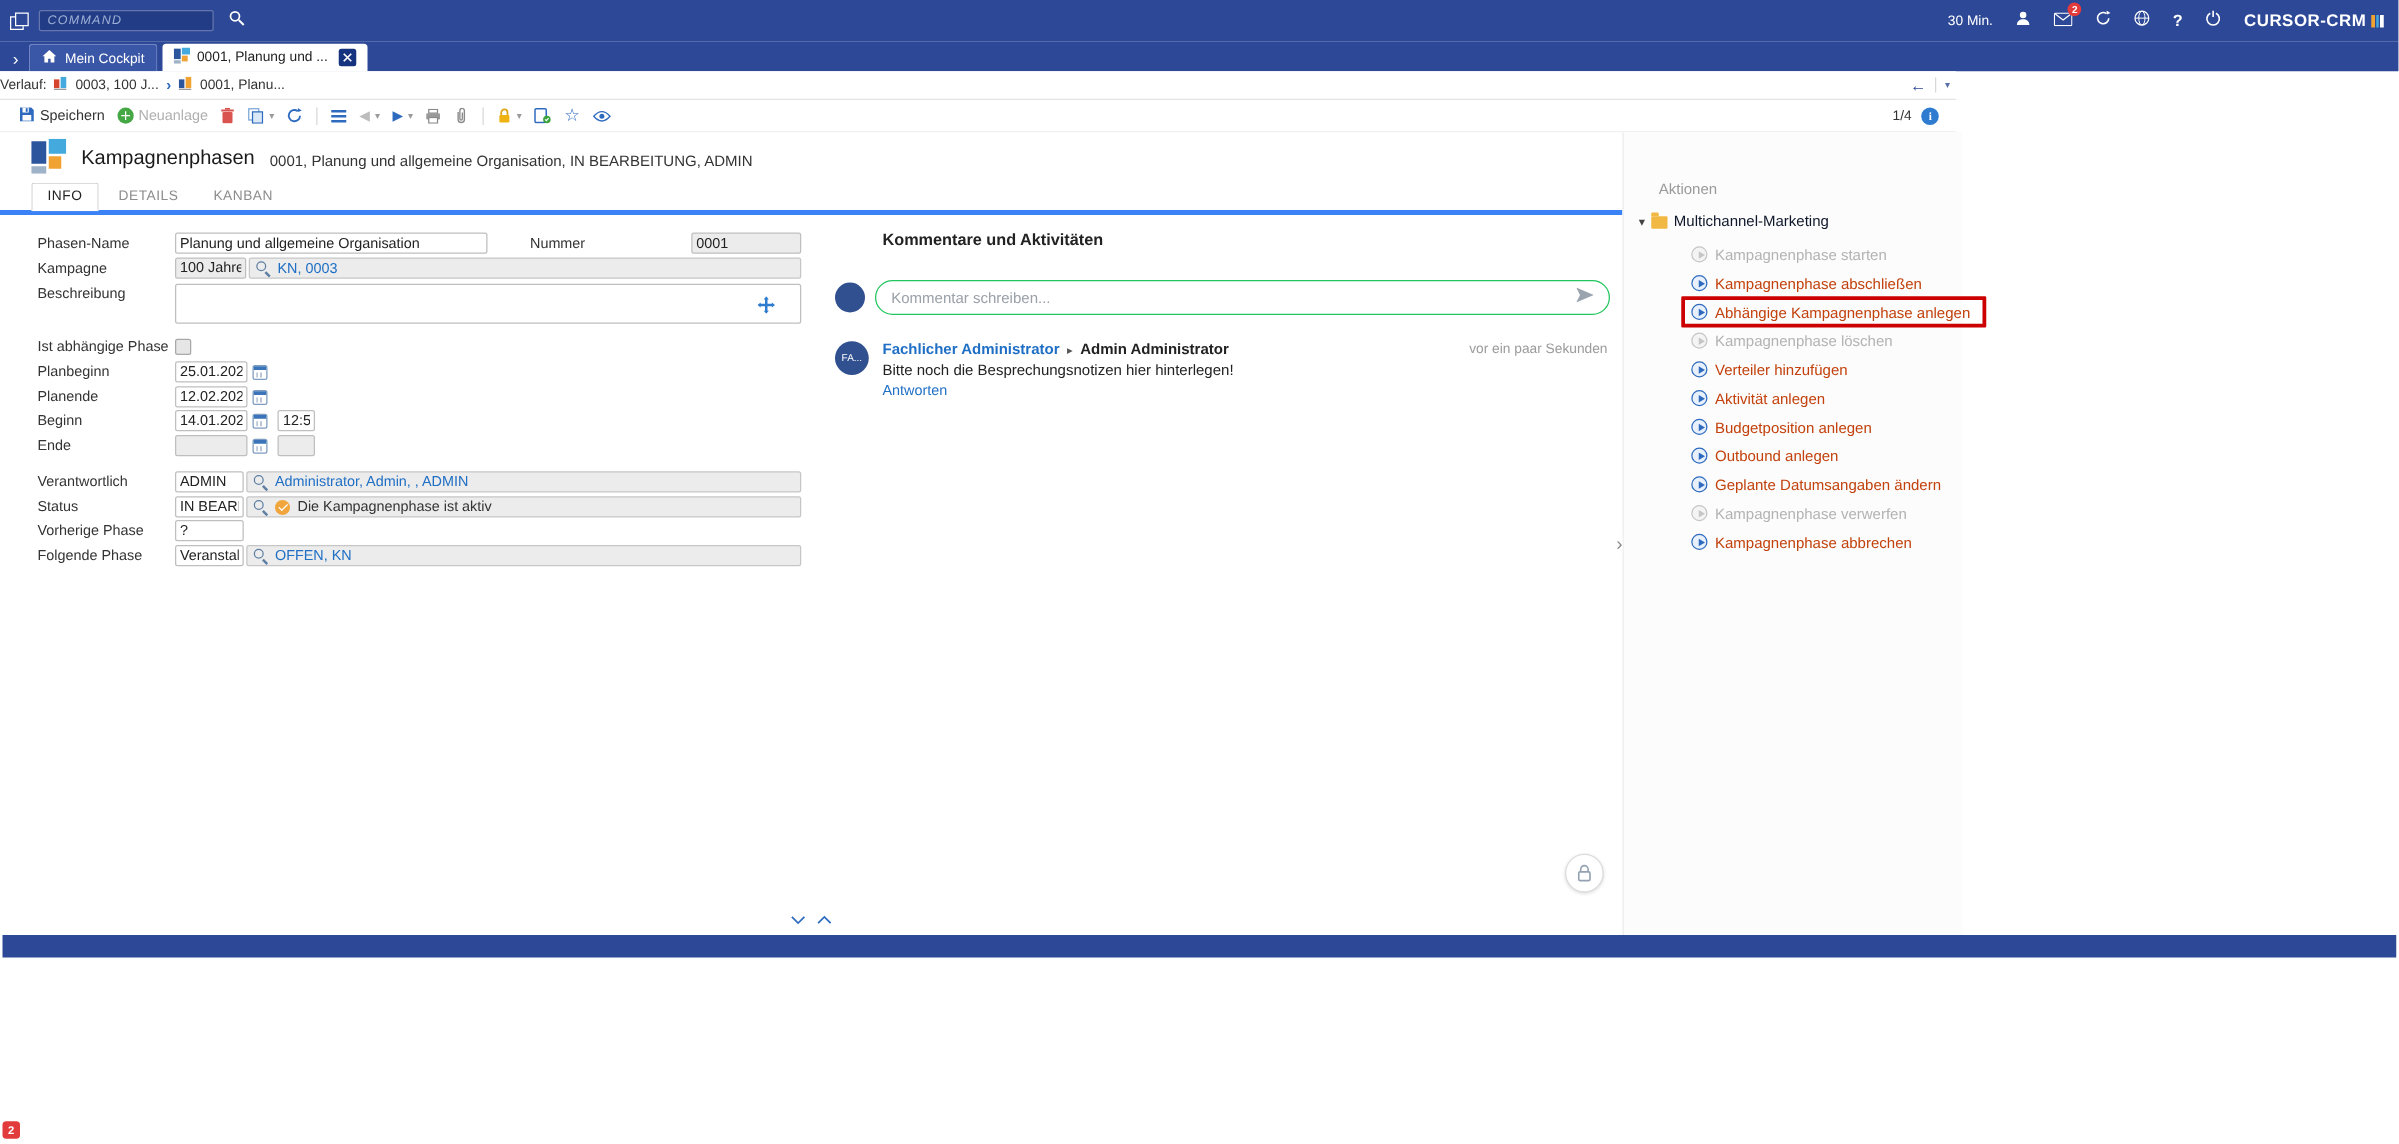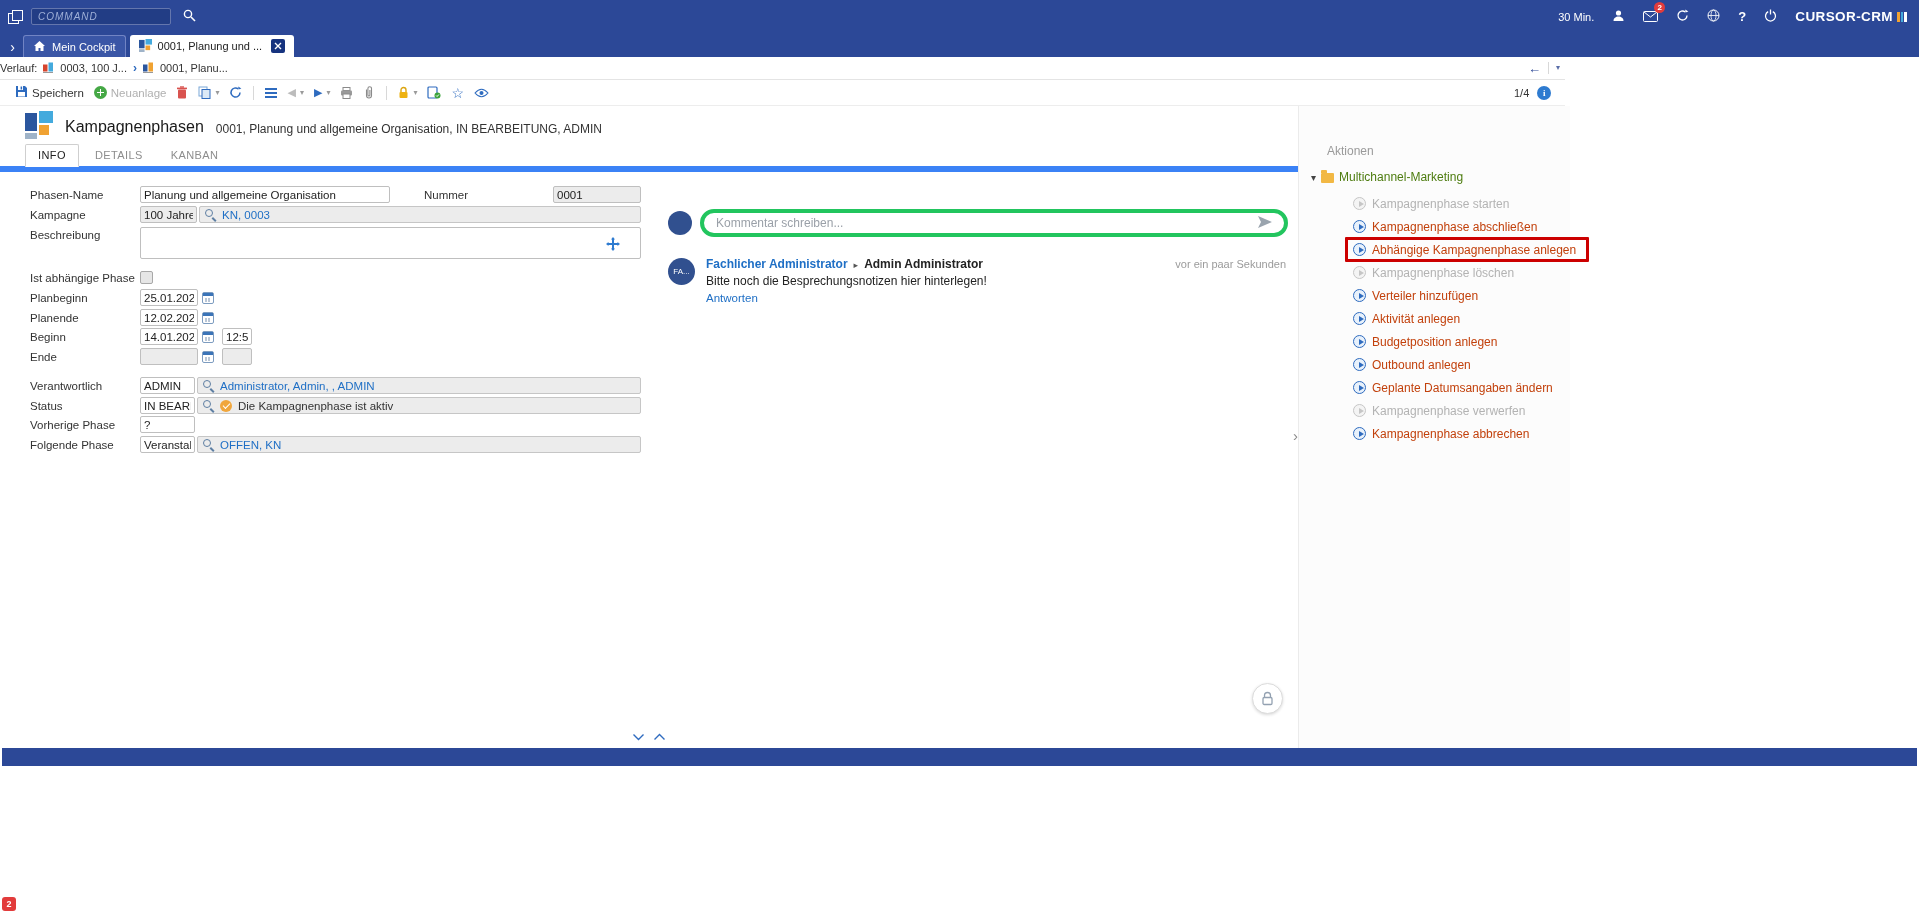--- a/index.html
+++ b/index.html
@@ -72,21 +72,21 @@
   .info-icon { width:14px; height:14px; border-radius:50%; background:#2e7bd0; color:#fff; font-size:9px; font-weight:bold;
                display:flex; align-items:center; justify-content:center; font-family:"Liberation Serif", serif; }
 
   
   .page-header { position:absolute; top:106px; left:0; width:1565px; height:42px; display:flex; align-items:center;
                  padding-left:25px; gap:12px; background:#fff; }
   .page-title { font-size:16px; font-weight:normal; color:#1a1a1a; }
   .page-subtitle { font-size:12px; color:#333; padding-top:4px; }
 
   
-  .content-tabs { position:absolute; top:148px; left:0; width:1298px; height:24px; border-bottom:6px solid #3b82f6;
+  .content-tabs { position:absolute; top:148px; left:0; width:1298px; height:24px; border-bottom:4px solid #3b82f6;
                   display:flex; align-items:flex-end; padding-left:25px; gap:4px; }
   .ctab { font-size:11px; letter-spacing:.4px; padding:4px 12px 5px; color:#8d8d8d; }
   .ctab.active { color:#222; border:1px solid #cfcfcf; border-bottom:1px solid #fff; background:#fff;
                  border-radius:2px 2px 0 0; margin-bottom:-1px; }
 
   
   .main { position:absolute; top:172px; left:0; width:1298px; height:576px; background:#fff; }
 
   .form-row { position:absolute; left:30px; width:611px; display:flex; align-items:center; font-size:11.5px; color:#333; }
   .r1{top:14px}.r2{top:34px}.r3{top:55px; align-items:flex-start}.r4{top:99px}.r5{top:117px}.r6{top:137px}
@@ -118,21 +118,21 @@
   .move-cross { position:absolute; right:20px; top:9px; }
   .status-ok-icon { width:12px; height:12px; border-radius:50%; background:#f0a63c; position:relative; flex:none; }
   .status-ok-icon::before { content:""; position:absolute; left:2.6px; top:3px; width:6px; height:3px;
                             border-left:1.6px solid #fff; border-bottom:1.6px solid #fff; transform:rotate(-45deg); }
 
   
   .comments { position:absolute; left:668px; top:12px; width:620px; }
   .comments-title { margin-left:38px; font-size:13px; font-weight:bold; color:#222; }
   .comment-input-row { margin-top:25px; display:flex; align-items:center; gap:8px; }
   .avatar-sm { width:24px; height:24px; border-radius:50%; background:#31508f; flex:none; }
-  .pill { flex:1; height:28px; border:4px solid #22c55e; border-radius:14px; display:flex; align-items:center;
+  .pill { flex:1; height:28px; border:1px solid #22c55e; border-radius:14px; display:flex; align-items:center;
           padding:0 12px; gap:8px; background:#fff; }
   .pill input { flex:1; border:none; outline:none; font-size:12px; color:#333; background:transparent; font-family:inherit; }
   .pill input::placeholder { color:#9aa0a8; }
   .comment-item { margin-top:20px; position:relative; padding-left:38px; min-height:46px; }
   .avatar-md { position:absolute; left:0; top:1px; width:27px; height:27px; border-radius:50%; background:#31508f; color:#fff;
                font-size:8px; display:flex; align-items:center; justify-content:center; }
   .c-head { display:flex; align-items:center; gap:6px; font-size:12px; }
   .c-author { color:#1f6fc5; font-weight:bold; }
   .sep-arrow::before { content:"▸"; color:#555; font-size:9px; }
   .c-target { color:#222; font-weight:bold; }
@@ -146,21 +146,21 @@
   .bottom-toggle { position:absolute; left:0; right:0; bottom:3px; display:flex; justify-content:center; gap:8px; }
   .bottom-bar { position:absolute; top:748px; left:2px; width:1915px; height:18px; background:#2c4897; }
   .corner-badge { position:absolute; left:2px; top:897px; width:14px; height:14px; background:#e23b3b; border-radius:3px;
                   color:#fff; font-size:9px; font-weight:bold; display:flex; align-items:center; justify-content:center; }
 
   
   .action-panel { position:absolute; top:106px; left:1298px; width:272px; height:642px; background:#fcfcfc; border-left:1px solid #ebebeb; }
   .panel-collapse { position:absolute; left:-6px; top:322px; color:#8a8a8a; font-size:15px; line-height:1; background:#fff; }
   .panel-collapse::before { content:"›"; }
   .actions-title { position:absolute; top:38px; left:28px; font-size:12px; color:#9a9a9a; }
-  .action-group { position:absolute; top:64px; left:12px; display:flex; align-items:center; gap:5px; font-size:12px; color:#4d7c0f; }
+  .action-group { position:absolute; top:64px; left:12px; display:flex; align-items:center; gap:5px; font-size:12px; color:#0f172a; }
   .tree-caret::before { content:"▾"; color:#444; font-size:10px; }
   .folder-icon { width:13px; height:10px; background:#f2b844; border-radius:1px; position:relative; flex:none; margin-top:2px; }
   .folder-icon::before { content:""; position:absolute; top:-3px; left:0; width:6px; height:3px; background:#f2b844; border-radius:1px 1px 0 0; }
   .action-list { position:absolute; top:86px; left:54px; }
   .action-item { display:flex; align-items:center; gap:6px; height:23px; font-size:12px; color:#c2410c; white-space:nowrap; }
   .action-item.disabled { color:#b3b3b3; }
   .action-item.highlighted { height:25px; border:3px solid #cc0000; border-radius:1px; padding:0 10px 0 5px; margin:-1px 0 -1px -8px; }
   .play-icon { width:13px; height:13px; border-radius:50%; border:1px solid #2e6bbf; background:#e8f1fb; position:relative; flex:none; }
   .play-icon::before { content:""; position:absolute; left:4.5px; top:2.8px; border-left:5px solid #2e6bbf;
                        border-top:3.6px solid transparent; border-bottom:3.6px solid transparent; }
@@ -487,20 +487,21 @@
     <div class="form-row r12">
       <span class="f-label">Folgende Phase</span>
       <input class="tinput w55" value="Veranstaltu" style="">
       <span class="lookup-wrap">
         <span class="mag-icon"></span>
         <span class="link-blue">OFFEN, KN</span>
       </span>
     </div>
 
     <div class="comments">
+      <div class="comments-title">Kommentare und Aktivitäten</div>
       <div class="comment-input-row">
         <span class="avatar-sm"></span>
         <div class="pill">
           <input placeholder="Kommentar schreiben..." style="">
           <span>
             <svg width="14" height="12" viewBox="0 0 14 12">
                 <path d="M0 0l14 6-14 6 3-6z" fill="#9aa4ae"></path>
               </svg>
           </span>
         </div>

